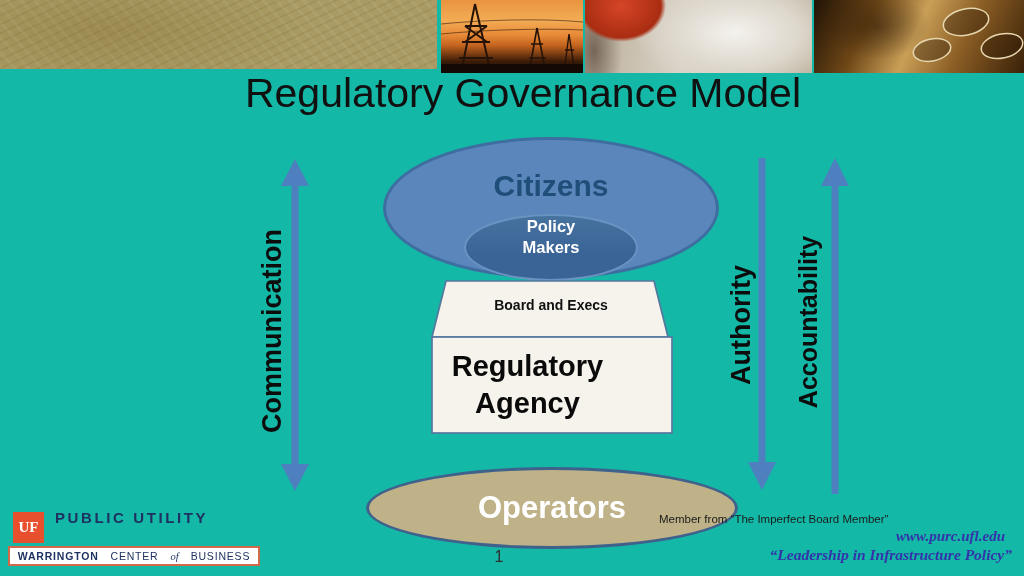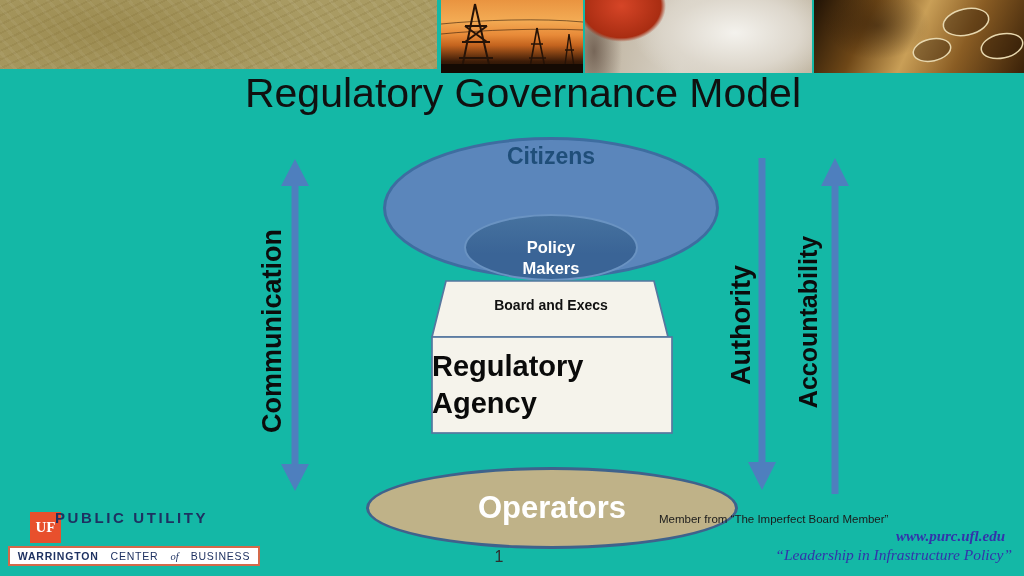--- a/index.html
+++ b/index.html
@@ -45,28 +45,28 @@
     text-align:center;font-size:41px;font-weight:400;color:#101010;letter-spacing:0;
   }
   
   .ellipse{position:absolute;border-radius:50%;box-sizing:border-box;}
   .citizens{
     left:383px;top:137px;width:336px;height:142px;z-index:1;
     background:var(--citizens-fill,#5b86bb);border:3px solid var(--citizens-stroke,#3e6da0);
     text-align:center;
   }
   .citizens-label{
-    display:inline-block;margin-top:3px;font-weight:bold;font-size:23px;
+    display:inline-block;margin-top:29px;font-weight:bold;font-size:30px;
     color:var(--citizens-text,#1f4e79);
     text-align:center;
   }
   .policy{
     left:464px;top:214px;width:174px;height:67px;z-index:1;
     background:linear-gradient(180deg,#46729f 0%,var(--policy-fill,#3a6496) 60%);
-    border:2px solid #6a93c2;display:flex;align-items:flex-end;justify-content:center;
+    border:2px solid #6a93c2;display:flex;align-items:flex-start;justify-content:center;
   }
   .policy-label{
     width:92px;text-align:center;font-weight:bold;font-size:16.5px;line-height:21px;color:#ffffff;
   }
   .operators{
     left:366px;top:467px;width:372px;height:82px;z-index:2;
     background:var(--operators-fill,#bfb288);border:3px solid #3f628c;
     display:flex;align-items:center;justify-content:center;
   }
   .operators-label{font-weight:bold;font-size:31px;color:#ffffff;}
@@ -75,49 +75,49 @@
   .shape-box{fill:var(--box-fill,#f5f3eb);stroke:var(--box-stroke,#56779f);stroke-width:1.7;}
   .arrow-line{stroke:var(--arrow-blue,#4e7fbe);stroke-width:7;fill:none;}
   .arrow-head{fill:var(--arrow-blue,#4e7fbe);}
   
   .board-label{
     position:absolute;left:432px;top:297px;width:238px;z-index:3;
     text-align:center;font-weight:bold;font-size:14px;color:#111;
   }
   .agency-label{
     position:absolute;left:432px;top:348px;width:191px;z-index:3;
-    text-align:left;font-weight:bold;font-size:29px;line-height:37px;color:#0a0a0a;
+    text-align:center;font-weight:bold;font-size:29px;line-height:37px;color:#0a0a0a;
   }
   
   .vlabel{
     position:absolute;z-index:3;white-space:nowrap;font-weight:bold;color:#0c0c0c;
     transform:translate(-50%,-50%) rotate(-90deg);
   }
   .vlabel-comm{left:272px;top:331px;font-size:27px;}
   .vlabel-auth{left:741px;top:325px;font-size:27px;}
   .vlabel-acct{left:808px;top:322px;font-size:25px;}
   
   .credit{position:absolute;left:659px;top:513px;font-size:11.5px;color:#1b1b1b;z-index:4;}
   .page-num{position:absolute;left:489px;top:548px;width:20px;text-align:center;font-size:16px;color:#2e2e2e;}
   .website{
     position:absolute;right:19px;top:528px;text-align:right;
     font-family:"Liberation Serif", serif;font-style:italic;font-weight:bold;
     font-size:15px;color:var(--url-blue,#3333aa);
   }
   .tagline{
     position:absolute;right:12px;top:546px;text-align:right;
-    font-family:"Liberation Serif", serif;font-style:italic;font-weight:normal;
+    font-family:"Liberation Serif", serif;font-style:italic;font-weight:bold;
     font-size:15.5px;color:var(--url-blue,#3333aa);
   }
   
   .uf-box{
     position:absolute;left:13px;top:512px;width:31px;height:31px;
     background:var(--logo-orange,#e8502d);color:#fff;
     font-family:"Liberation Serif", serif;font-weight:bold;font-size:15px;
-    display:flex;align-items:center;justify-content:center;margin-left:17px;
+    display:flex;align-items:center;justify-content:center;
   }
   .org-lines{
     position:absolute;left:55px;top:511px;color:var(--logo-navy,#1e3161);
     font-weight:bold;font-size:15px;letter-spacing:2.6px;line-height:14.5px;white-space:nowrap;
   }
   .college-box{
     position:absolute;left:8px;top:546px;width:238px;height:14px;
     border:2px solid #d4694a;background:#fff;padding:1px 5px;
     display:flex;align-items:center;justify-content:center;gap:12px;
     color:var(--logo-navy,#1e3161);font-size:10.5px;letter-spacing:0.8px;white-space:nowrap;

